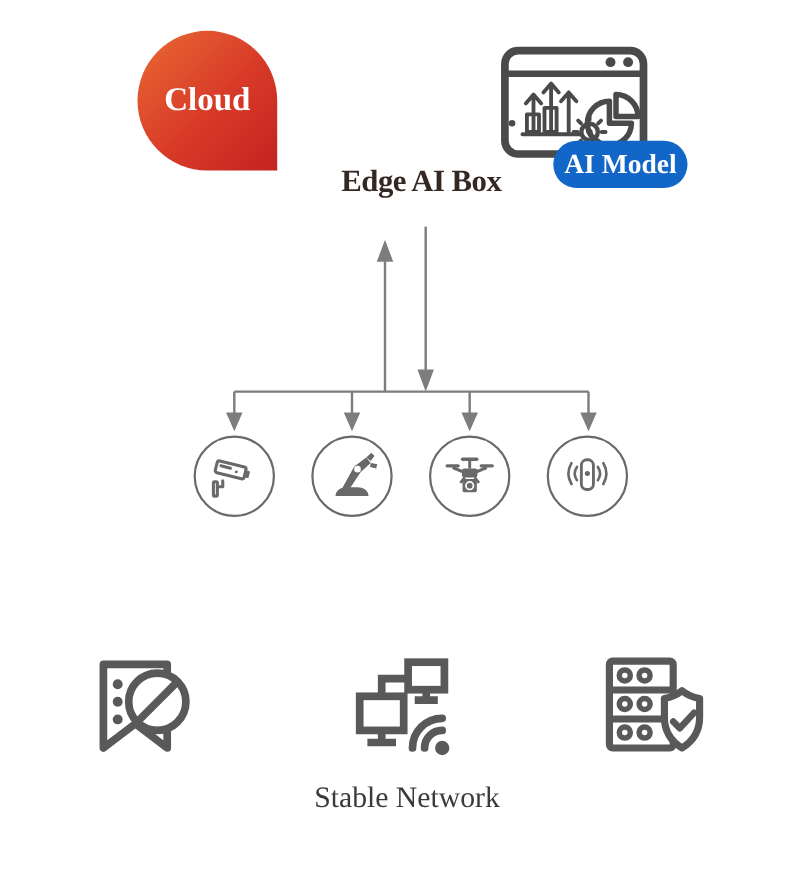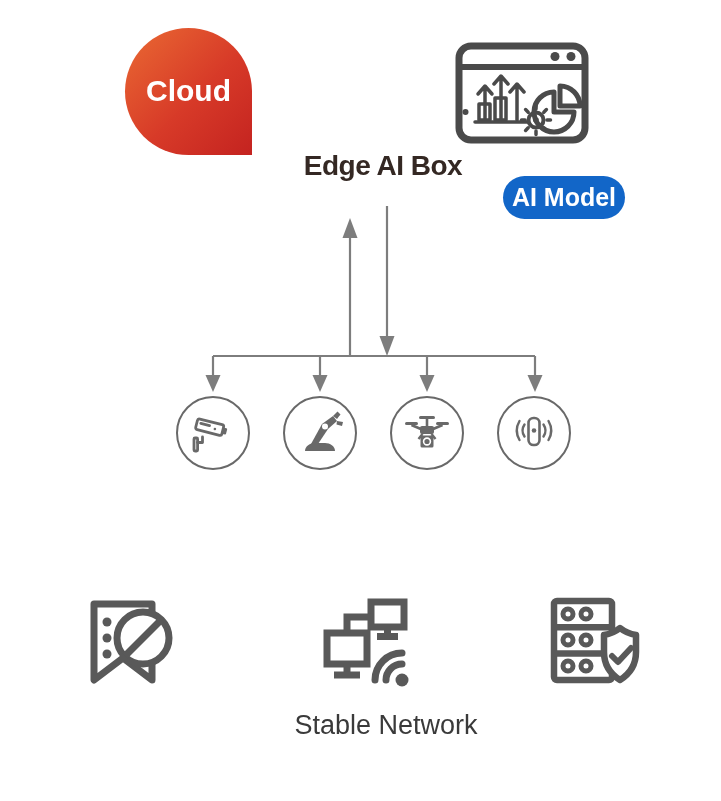--- a/index.html
+++ b/index.html
@@ -9,39 +9,39 @@
     --ai-blue:#1266c8;
     --title-color:#342823;
     --connector-gray:#7d7d7d;
     --device-gray:#696969;
     --feature-gray:#595959;
     --label-color:#3a3a3a;
   }
   html,body{margin:0;padding:0;background:#fff;}
   .stage{
     position:relative;width:721px;height:801px;background:#ffffff;overflow:hidden;
-    font-family:Liberation Sans, sans-serif;
+    font-family:Liberation Serif, serif;
   }
   
   .cloud-badge{
     position:absolute;left:125px;top:28px;width:127px;height:127px;
     background:linear-gradient(135deg, var(--badge-red-start) 0%, var(--badge-red-mid) 55%, var(--badge-red-end) 100%);
     border-radius:50% 50% 0 50%;
     display:flex;flex-direction:column;align-items:center;justify-content:center;
     color:#fff;font-weight:bold;font-size:30px;line-height:1.15;z-index:5;
     text-align:center;
   }
   
   .dash-icon{position:absolute;left:448px;top:36px;z-index:3;}
   
   .ai-badge{
     position:absolute;left:503px;top:128px;width:122px;height:43px;
     background:var(--ai-blue);border-radius:22px;z-index:6;
     display:flex;align-items:center;justify-content:center;
-    color:#fff;font-weight:bold;font-size:25px;margin-top:48px;
+    color:#fff;font-weight:bold;font-size:25px;
   }
   .main-title{
     position:absolute;left:233px;top:150px;width:300px;margin:0;
     font-size:28px;font-weight:bold;color:var(--title-color);
     text-align:center;letter-spacing:-0.5px;z-index:2;
   }
   .connectors{position:absolute;left:0;top:0;z-index:1;}
   
   .device-circle{
     position:absolute;top:396px;width:74px;height:74px;box-sizing:border-box;
@@ -49,21 +49,21 @@
     display:flex;align-items:center;justify-content:center;background:#fff;z-index:2;
   }
   .dc1{left:176px;} .dc2{left:283px;} .dc3{left:390px;} .dc4{left:497px;}
   
   .feature-icon{position:absolute;top:594px;}
   .fi1{left:80px;} .fi2{left:318px;} .fi3{left:544px;}
   .feature-label{
     position:absolute;top:708px;width:240px;
     font-size:27px;line-height:35px;color:var(--label-color);text-align:center;
   }
-  .fl1{left:13px;} .fl2{left:266px;} .fl3{left:477px;}
+  .fl1{left:13px;} .fl2{left:250px;} .fl3{left:477px;}
 </style>
 </head>
 <body>
 
 <div class="stage">
 
   <div class="cloud-badge">
     <span>Cloud</span>
   </div>
 

